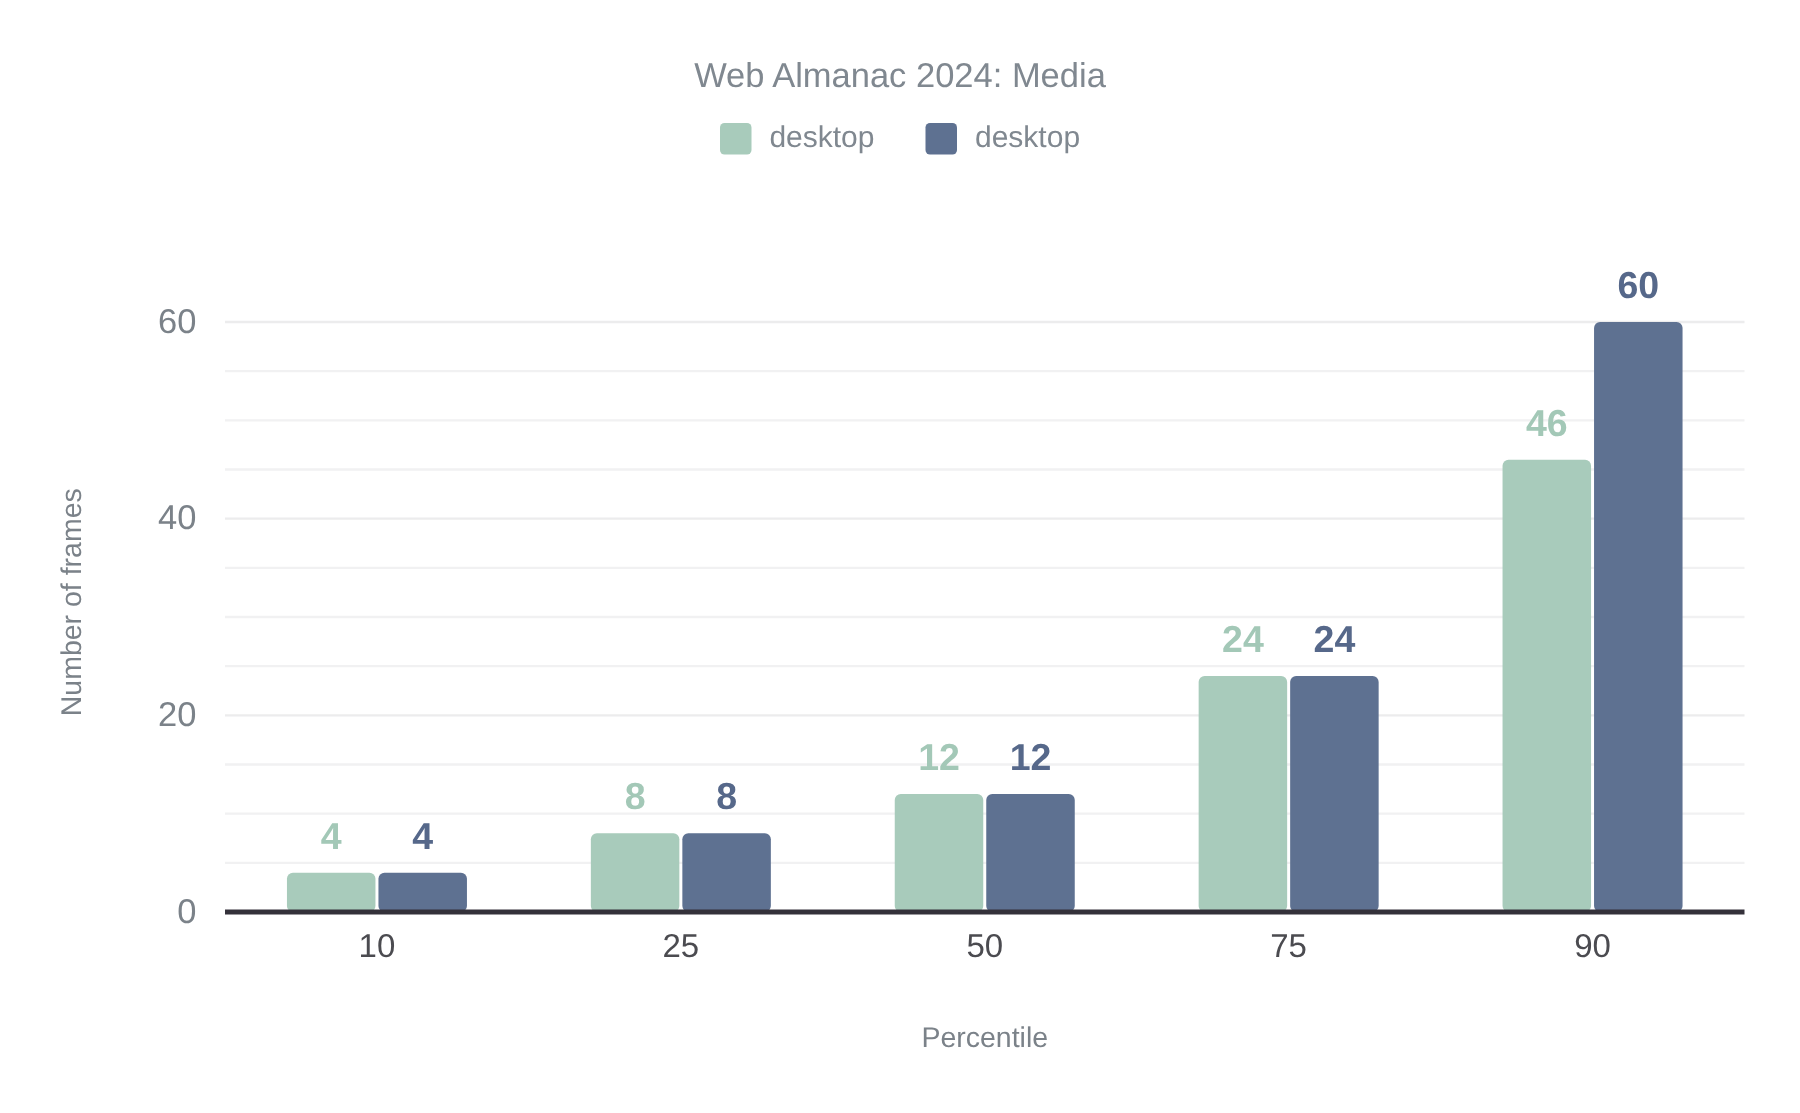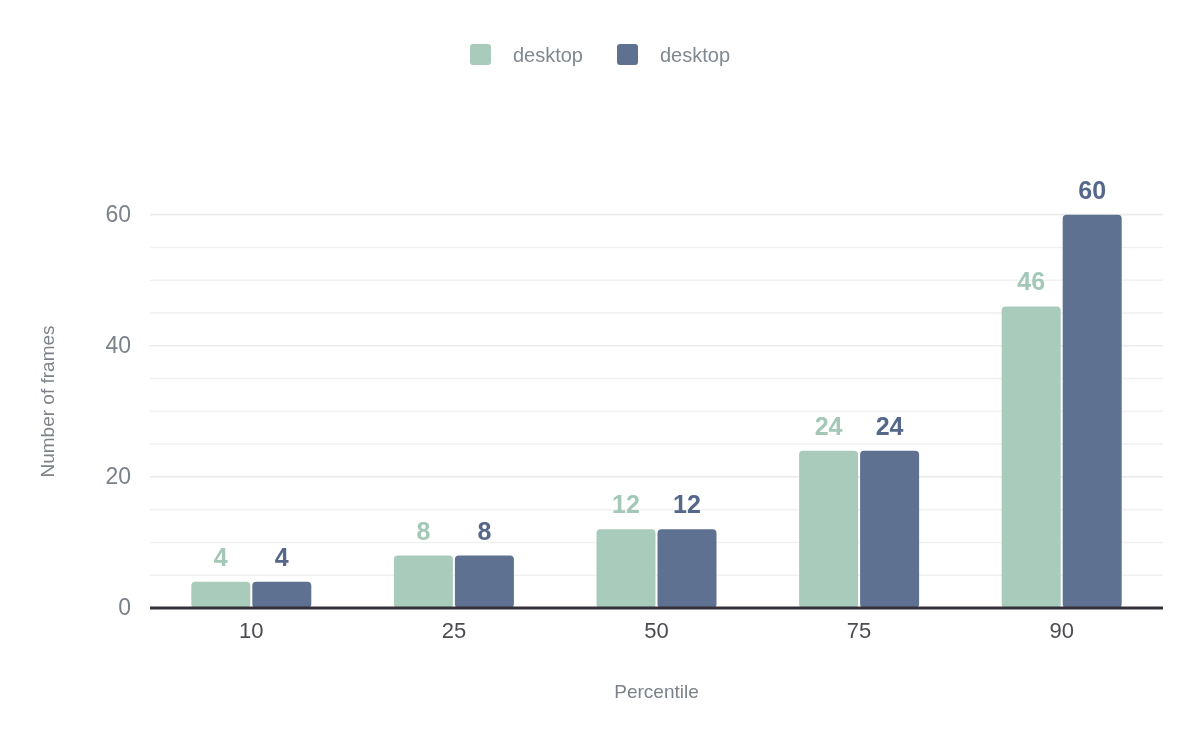--- a/index.html
+++ b/index.html
@@ -41,22 +41,22 @@
   
   #chart-legend {
     display: flex;
     justify-content: center;
     align-items: center;
     gap: 34px;
     margin-top: 18px;
   }
   .legend-item {
     display: flex;
-    align-items: flex-start;
-    gap: 22px;
+    align-items: center;
+    gap: 12px;
   }
   .legend-swatch {
     width: 21px;
     height: 21px;
     border-radius: 3px;
     display: block;
   }
   .legend-label {
     font-size: 20px;
     color: #808890;
@@ -113,20 +113,21 @@
     text-anchor: middle;
   }
   .bar-rect {
     pointer-events: auto;
   }
 </style>
 </head>
 <body>
 
 <div id="chart-header">
+  <h2 id="chart-subtitle">Web Almanac 2024: Media</h2>
 
   <div id="chart-legend">
     <div class="legend-item">
       <span class="legend-swatch" style="background:#a8cbbb"></span>
       <span class="legend-label">desktop</span>
     </div>
     <div class="legend-item">
       <span class="legend-swatch" style="background:#5e7191"></span>
       <span class="legend-label">desktop</span>
     </div>

